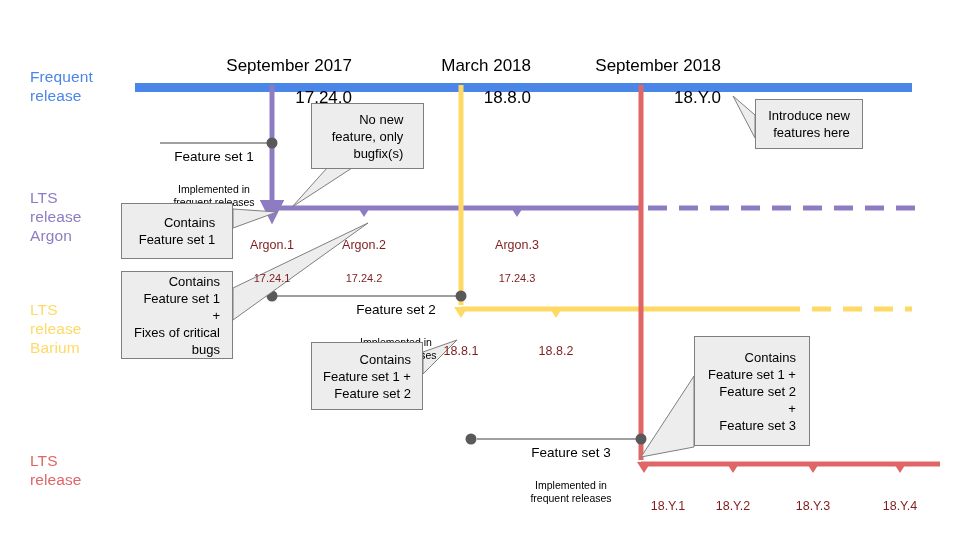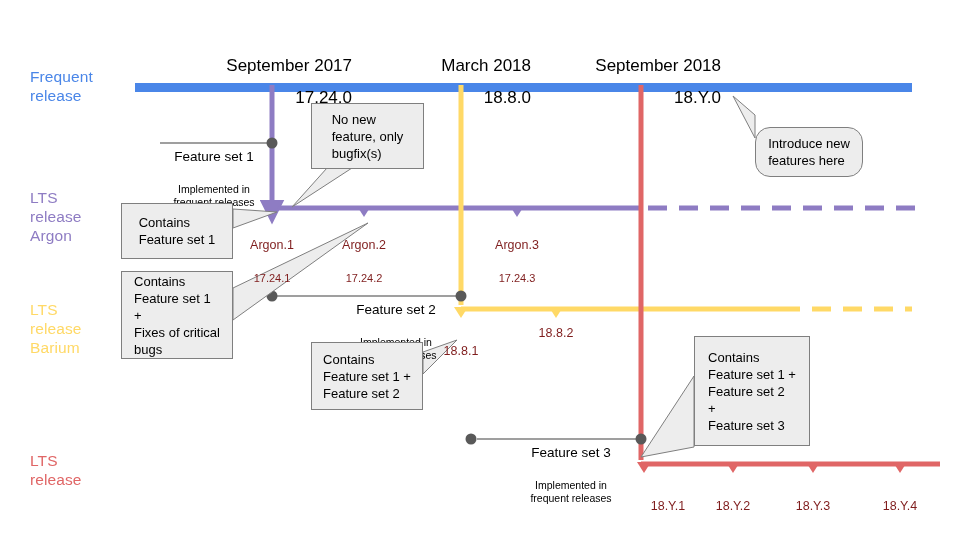--- a/index.html
+++ b/index.html
@@ -55,21 +55,21 @@
     line-height: 14px;
   }
   .callout {
     position: absolute;
     box-sizing: border-box;
     background: #ededed;
     border: 1px solid #7f7f7f;
     color: #000000;
     font-size: 13px;
     line-height: 17px;
-    text-align: left;
+    text-align: right;
     display: flex;
     align-items: center;
     justify-content: center;
     white-space: pre-line;
     z-index: 3;
   }
   .feature-note {
     position: absolute;
     text-align: center;
     color: #000000;
@@ -180,42 +180,42 @@
     <span class="m-ver">17.24.2</span>
   </div>
   <div class="marker-label" style="left:467px; top:220px; width:100px;">
     <span class="m-name">Argon.3</span>
     <span class="m-ver">17.24.3</span>
   </div>
 
   <div class="marker-label" style="left:421px; top:326px; width:80px;">
     <span class="m-name">18.8.1</span>
   </div>
-  <div class="marker-label" style="left:516px; top:308px; width:80px;">
+  <div class="marker-label" style="left:516px; top:326px; width:80px;">
     <span class="m-name">18.8.2</span>
   </div>
 
   <div class="marker-label" style="left:628px; top:481px; width:80px;">
     <span class="m-name">18.Y.1</span>
   </div>
   <div class="marker-label" style="left:693px; top:481px; width:80px;">
     <span class="m-name">18.Y.2</span>
   </div>
   <div class="marker-label" style="left:773px; top:481px; width:80px;">
     <span class="m-name">18.Y.3</span>
   </div>
   <div class="marker-label" style="left:860px; top:481px; width:80px;">
     <span class="m-name">18.Y.4</span>
   </div>
 
   <div class="callout" style="left:311px; top:103px; width:113px; height:66px;">No new
 feature, only
 bugfix(s)</div>
 
-  <div class="callout" style="left:755px; top:127px; width:108px; height:50px;border-radius:15px;">Introduce new
+  <div class="callout" style="left:755px; top:99px; width:108px; height:50px;">Introduce new
 features here</div>
 
   <div class="callout" style="left:121px; top:203px; width:112px; height:56px;">Contains
 Feature set 1</div>
 
   <div class="callout" style="left:121px; top:271px; width:112px; height:88px;">Contains
 Feature set 1
 +
 Fixes of critical
 bugs</div>

